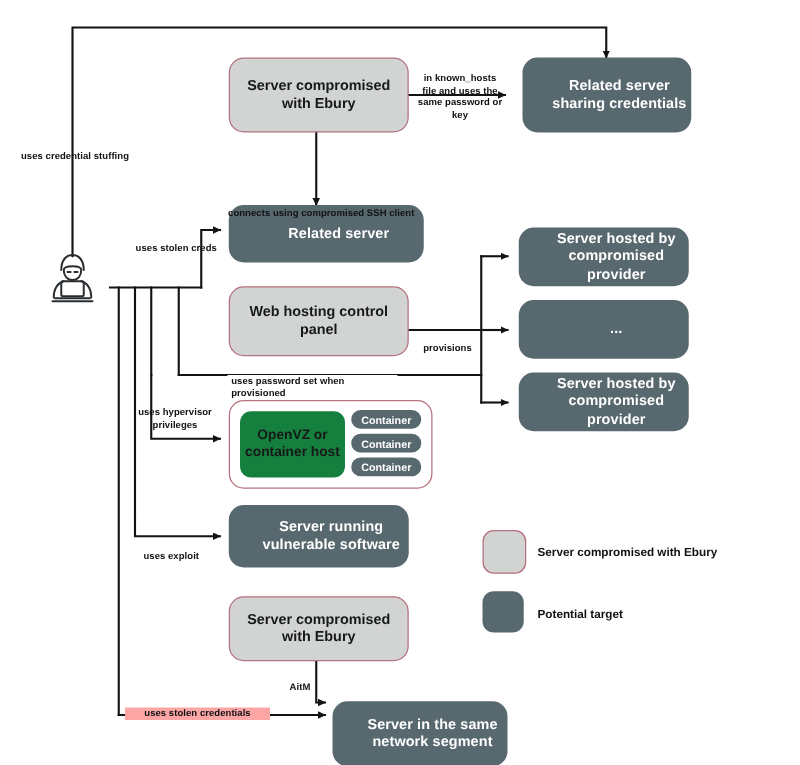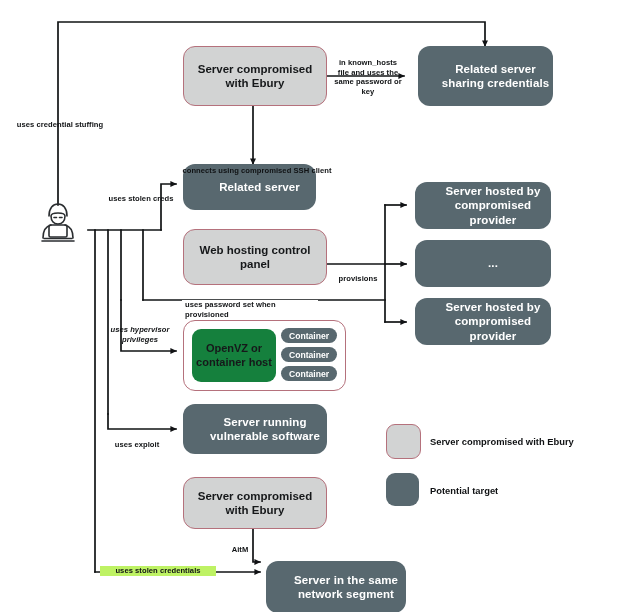--- a/index.html
+++ b/index.html
@@ -90,21 +90,21 @@
   <div class="node ebury" style="left:183px;top:46px;width:144px;height:60px;">
     <div class="inner">
         <span class="lbl">Server compromised with Ebury</span>
       </div>
   </div>
 
   <div class="node dark" style="left:418px;top:46px;width:135px;height:60px;">
     <span class="lbl">Related server sharing credentials</span>
   </div>
 
-  <div class="node dark" style="left:183px;top:164px;width:133px;height:46px;align-items:center;">
+  <div class="node dark" style="left:183px;top:164px;width:156px;height:46px;align-items:center;">
     <span class="lbl">Related server</span>
   </div>
 
   <div class="node ebury" style="left:183px;top:229px;width:144px;height:56px;">
     <div class="inner">
         <span class="lbl">Web hosting control panel</span>
       </div>
   </div>
 
   <div class="node dark" style="left:415px;top:182px;width:136px;height:47px;">
@@ -169,30 +169,30 @@
   </div>
 
   <div class="elabel" style="left:182px;top:124px;width:150px;margin-top:42px;">connects using compromised SSH client</div>
 
   <div class="elabel" style="left:108px;top:194px;width:66px;">uses stolen creds</div>
 
   <div class="elabel" style="left:334px;top:258px;width:48px;margin-top:16px;">provisions</div>
 
   <div class="elabel" style="left:182px;top:300px;width:130px;text-align:left;background:#fff;padding:0 3px;">uses password set when provisioned</div>
 
-  <div class="elabel" style="left:102px;top:325px;width:76px;font-style:italic;">
+  <div class="elabel" style="left:102px;top:325px;width:76px;">
     <span>uses hypervisor</span><br>
     <span>privileges</span>
   </div>
 
   <div class="elabel" style="left:104px;top:412px;width:66px;margin-top:28px;">uses exploit</div>
 
   <div class="elabel" style="left:222px;top:545px;width:36px;">AitM</div>
 
-  <div class="elabel" style="left:100px;top:566px;width:110px;background:#bef264;padding:0 3px;">uses stolen credentials</div>
+  <div class="elabel" style="left:100px;top:566px;width:110px;background:#fca5a5;padding:0 3px;">uses stolen credentials</div>
 
   <div class="legend-sw-light" style="left:386px;top:424px;"></div>
   <div class="legend-txt" style="left:430px;top:436px;">Server compromised with Ebury</div>
 
   <div class="legend-sw-dark" style="left:386px;top:473px;"></div>
   <div class="legend-txt" style="left:430px;top:485px;">Potential target</div>
 
 </div>
 
 </body></html>

